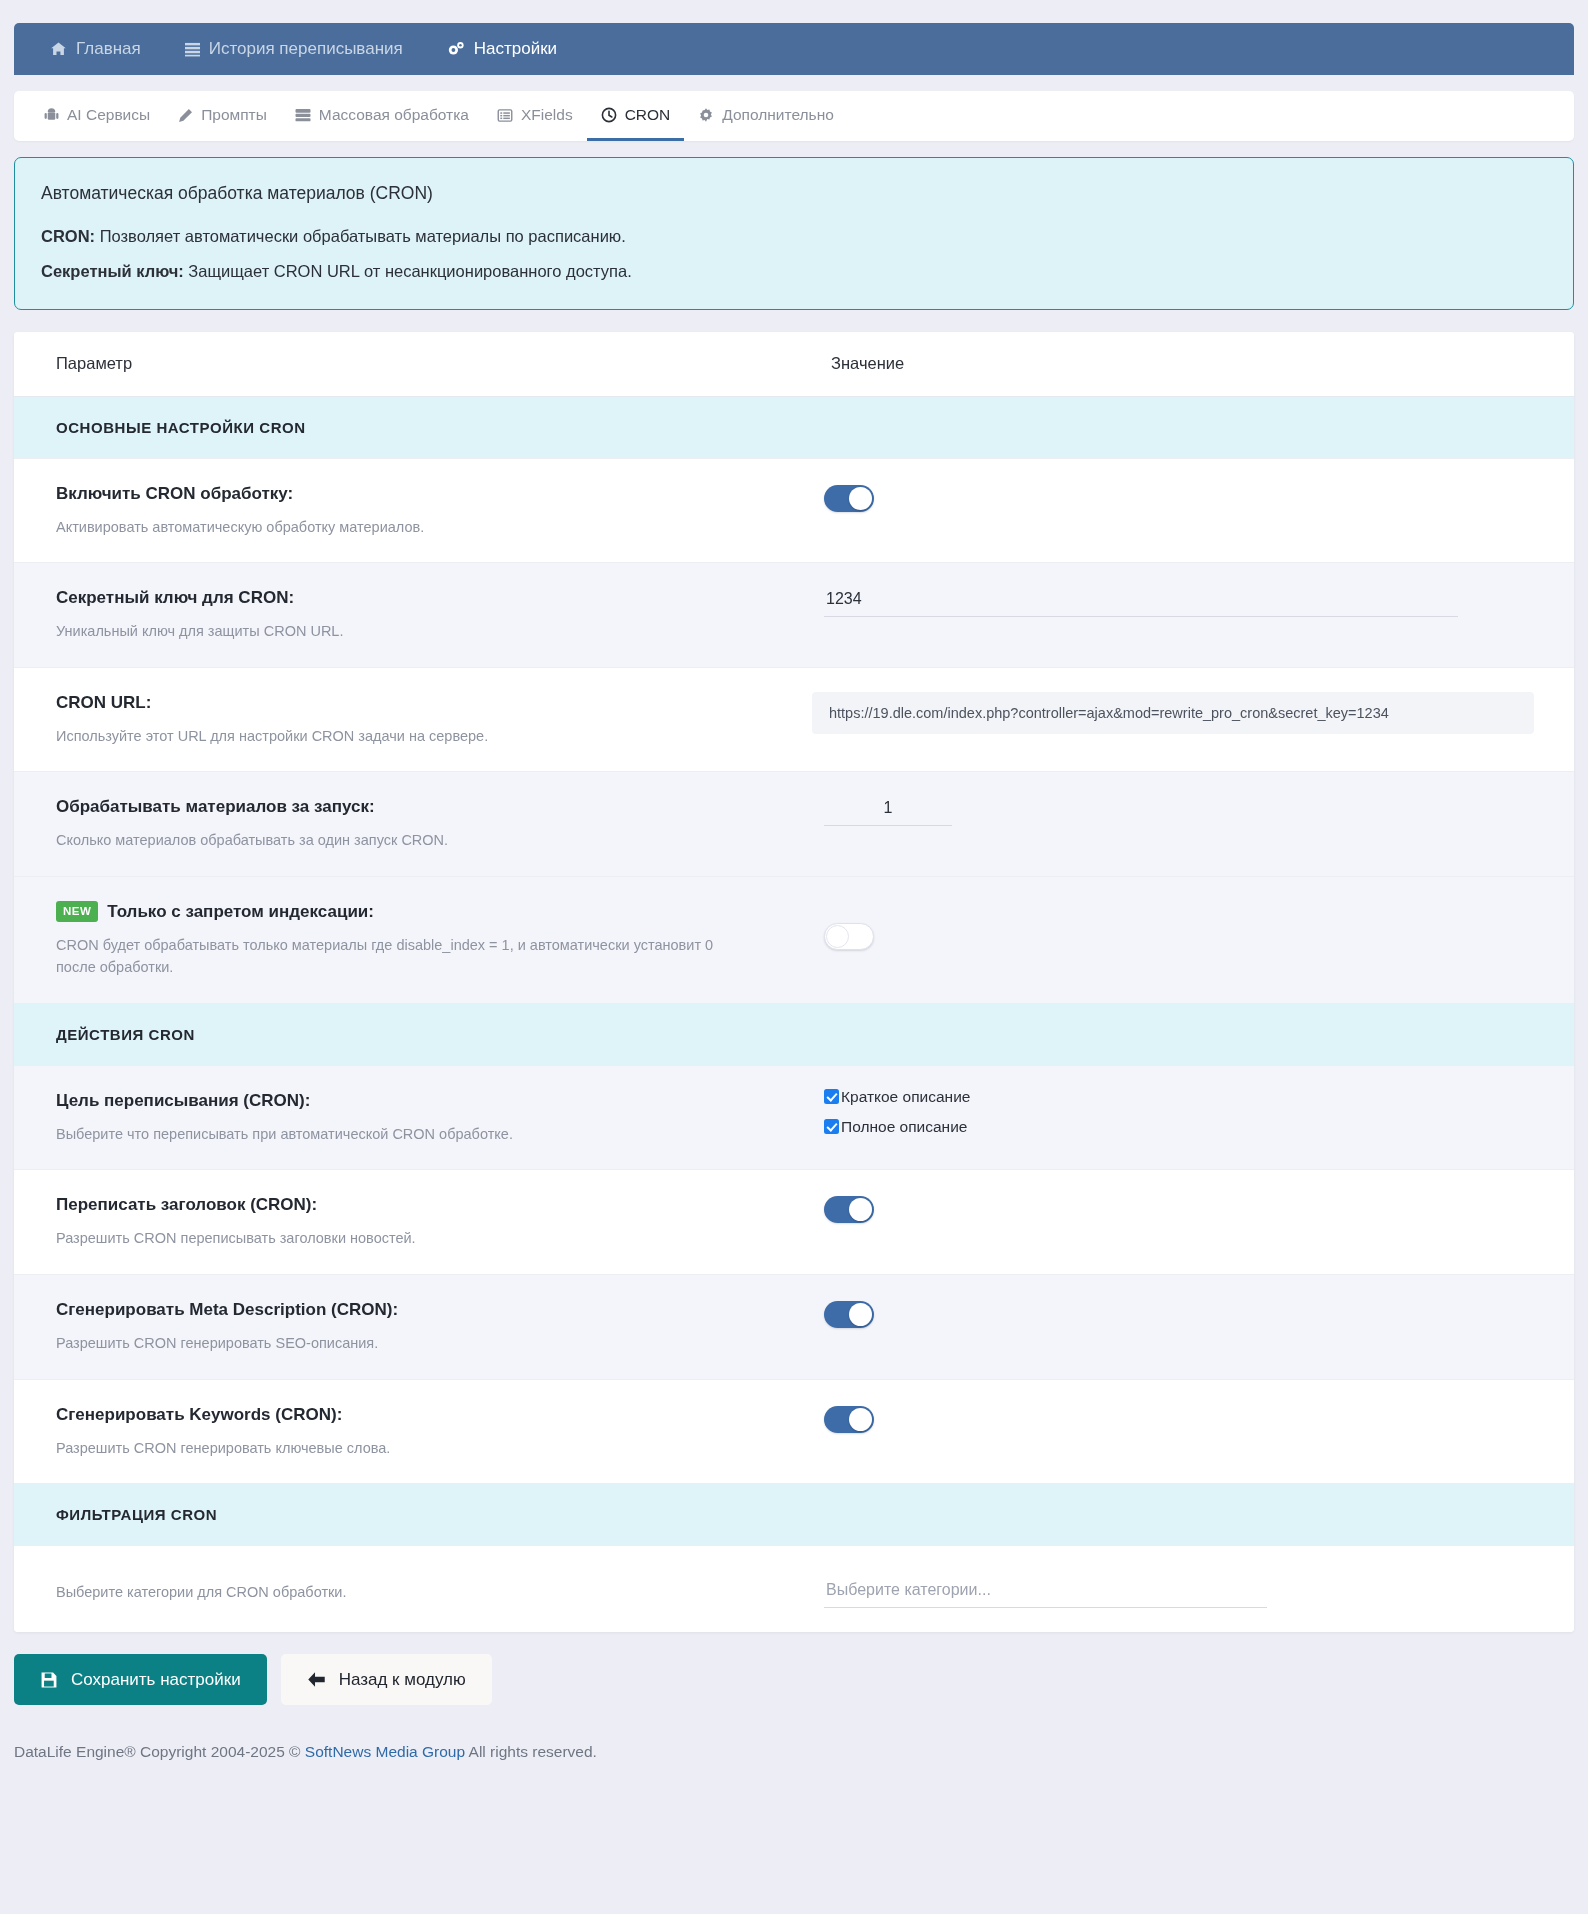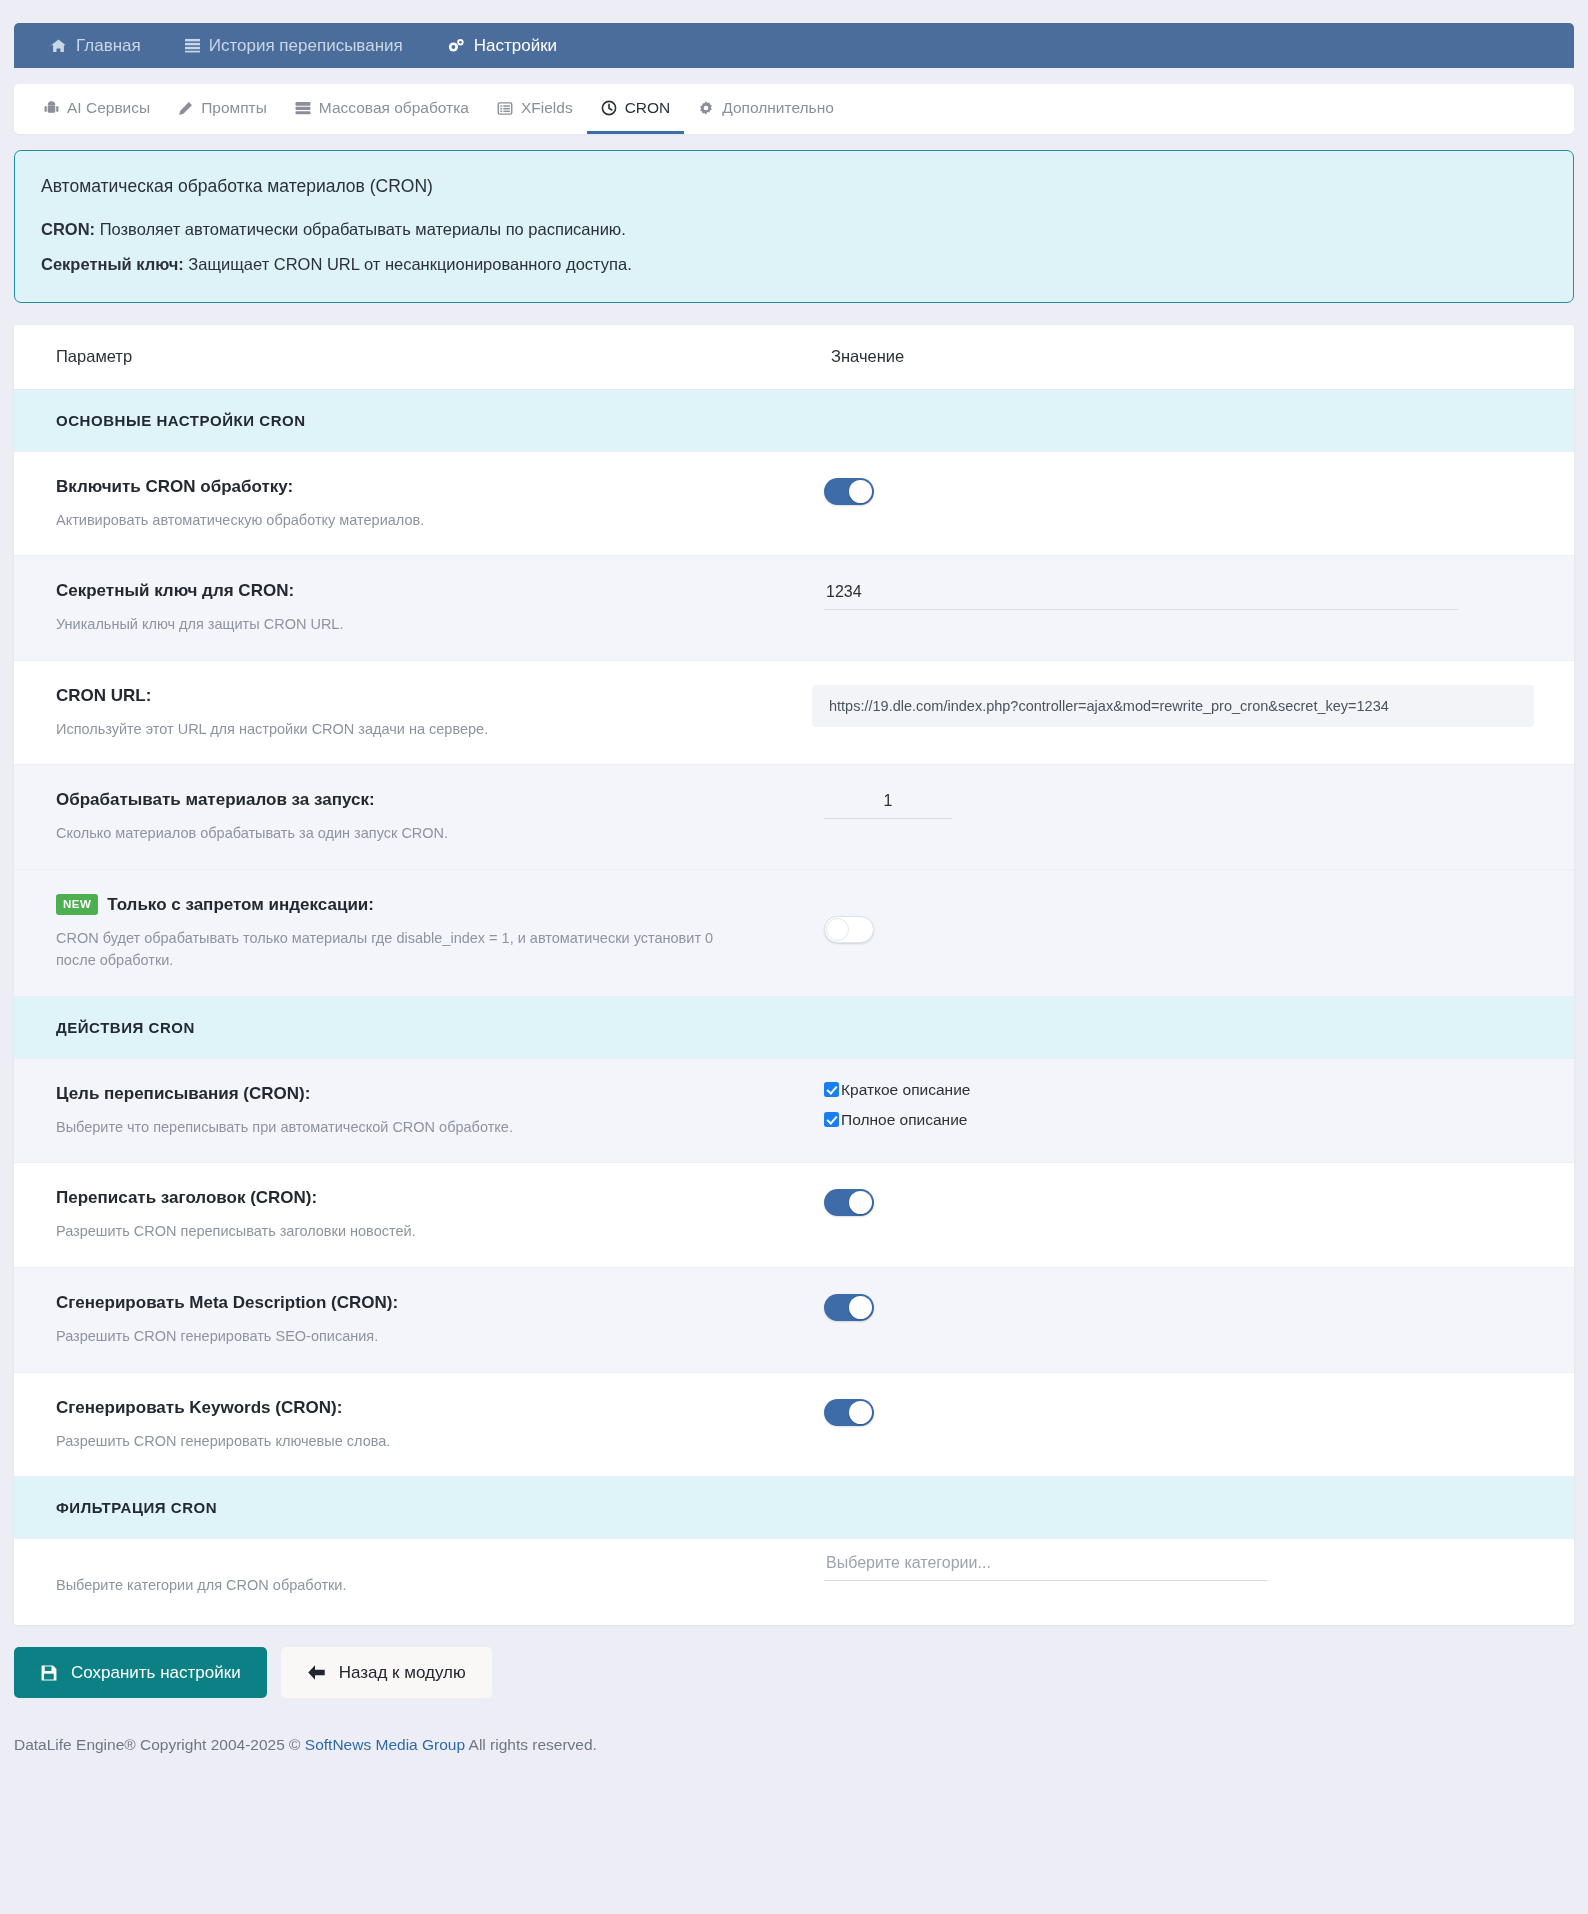--- a/index.html
+++ b/index.html
@@ -12,21 +12,21 @@
   }
   body { width: 1588px; min-height: 1914px; position: relative; }
 
   .page { width: 1588px; padding: 0; }
 
   
   .navbar {
     margin: 23px 14px 0 14px;
     background: #4a6d9b;
     border-radius: 5px 5px 0 0;
-    height: 45px;
+    height: 52px;
     display: flex;
     align-items: center;
     padding: 0 14px;
   }
   .nav-item {
     display: flex; align-items: center;
     gap: 9px;
     color: #c9d6e6;
     font-size: 17px;
     padding: 0 22px;
@@ -517,21 +517,21 @@
           </span>
       </div>
     </div>
 
     <div class="section-head">ФИЛЬТРАЦИЯ CRON</div>
 
     <div class="row" style="border-bottom:none">
       <div class="row-label">
         <div class="hint">Выберите категории для CRON обработки.</div>
       </div>
-      <div class="row-value" style="padding-top:12px">
+      <div class="row-value" style="padding-top:32px">
         <input class="underline-input input-cats" type="text" placeholder="Выберите категории..." style="">
       </div>
     </div>
 
   </div>
 
   <div class="actions">
     <button class="btn btn-primary">
       <span>
         <svg width="18" height="18" viewBox="0 0 16 16">

